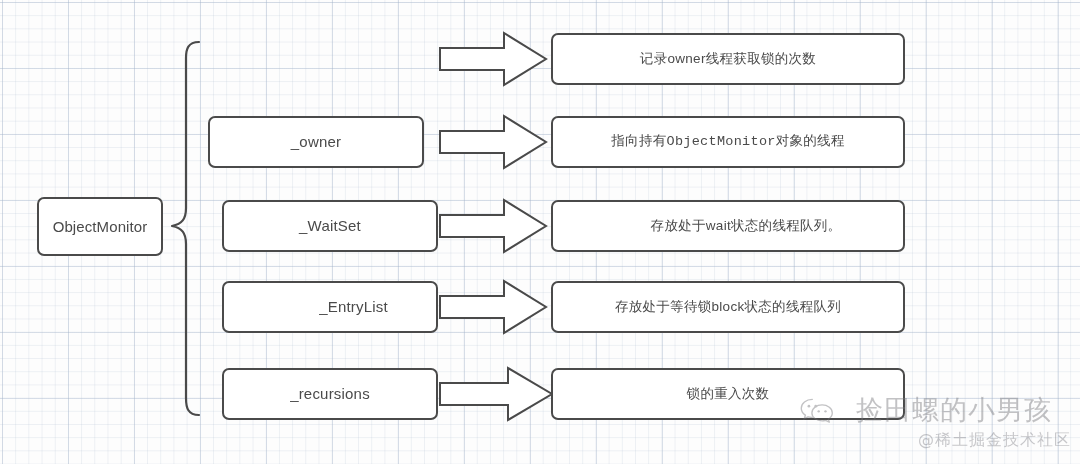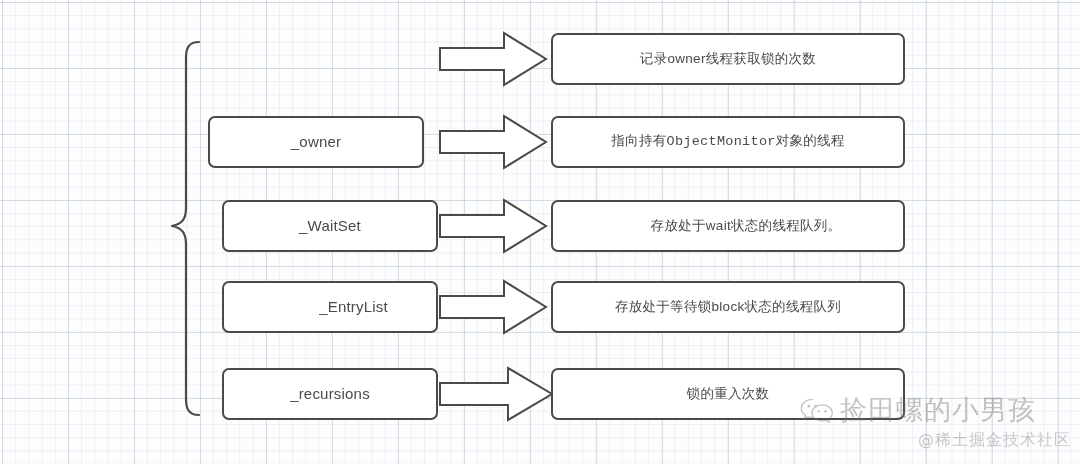--- a/index.html
+++ b/index.html
@@ -69,21 +69,21 @@
   .watermark {
     position: absolute;
     pointer-events: none;
     user-select: none;
   }
   .wm-main {
     left: 800px;
     top: 392px;
     display: flex;
     align-items: center;
-    gap: 6px;
+    gap: 22px;
   }
   .wm-text {
     font-size: 27px;
     color: rgba(120,120,125,0.45);
     font-family: "DejaVu Sans", "Liberation Sans", sans-serif;
     letter-spacing: 1px;
     white-space: nowrap;
   }
   .wm-sub {
     left: 918px;
@@ -98,20 +98,23 @@
     width: 34px;
     height: 28px;
     opacity: 0.42;
   }
 </style>
 </head>
 <body>
 
 <div id="canvas">
 
+  <div class="node root-node" style="left:37px; top:197px; width:126px; height:59px;">
+    <span>ObjectMonitor</span>
+  </div>
 
   <svg class="brace-layer" viewBox="0 0 1080 464" xmlns="http://www.w3.org/2000/svg">
     <path d="M 199 42
              C 188 42, 186 49, 186 58
              L 186 208
              C 186 219, 182 224, 172 226
              C 182 228, 186 233, 186 244
              L 186 398
              C 186 408, 188 415, 199 415" fill="none" stroke="#4a4a4a" stroke-width="2.2" stroke-linecap="round" stroke-linejoin="round"></path>
   </svg>

